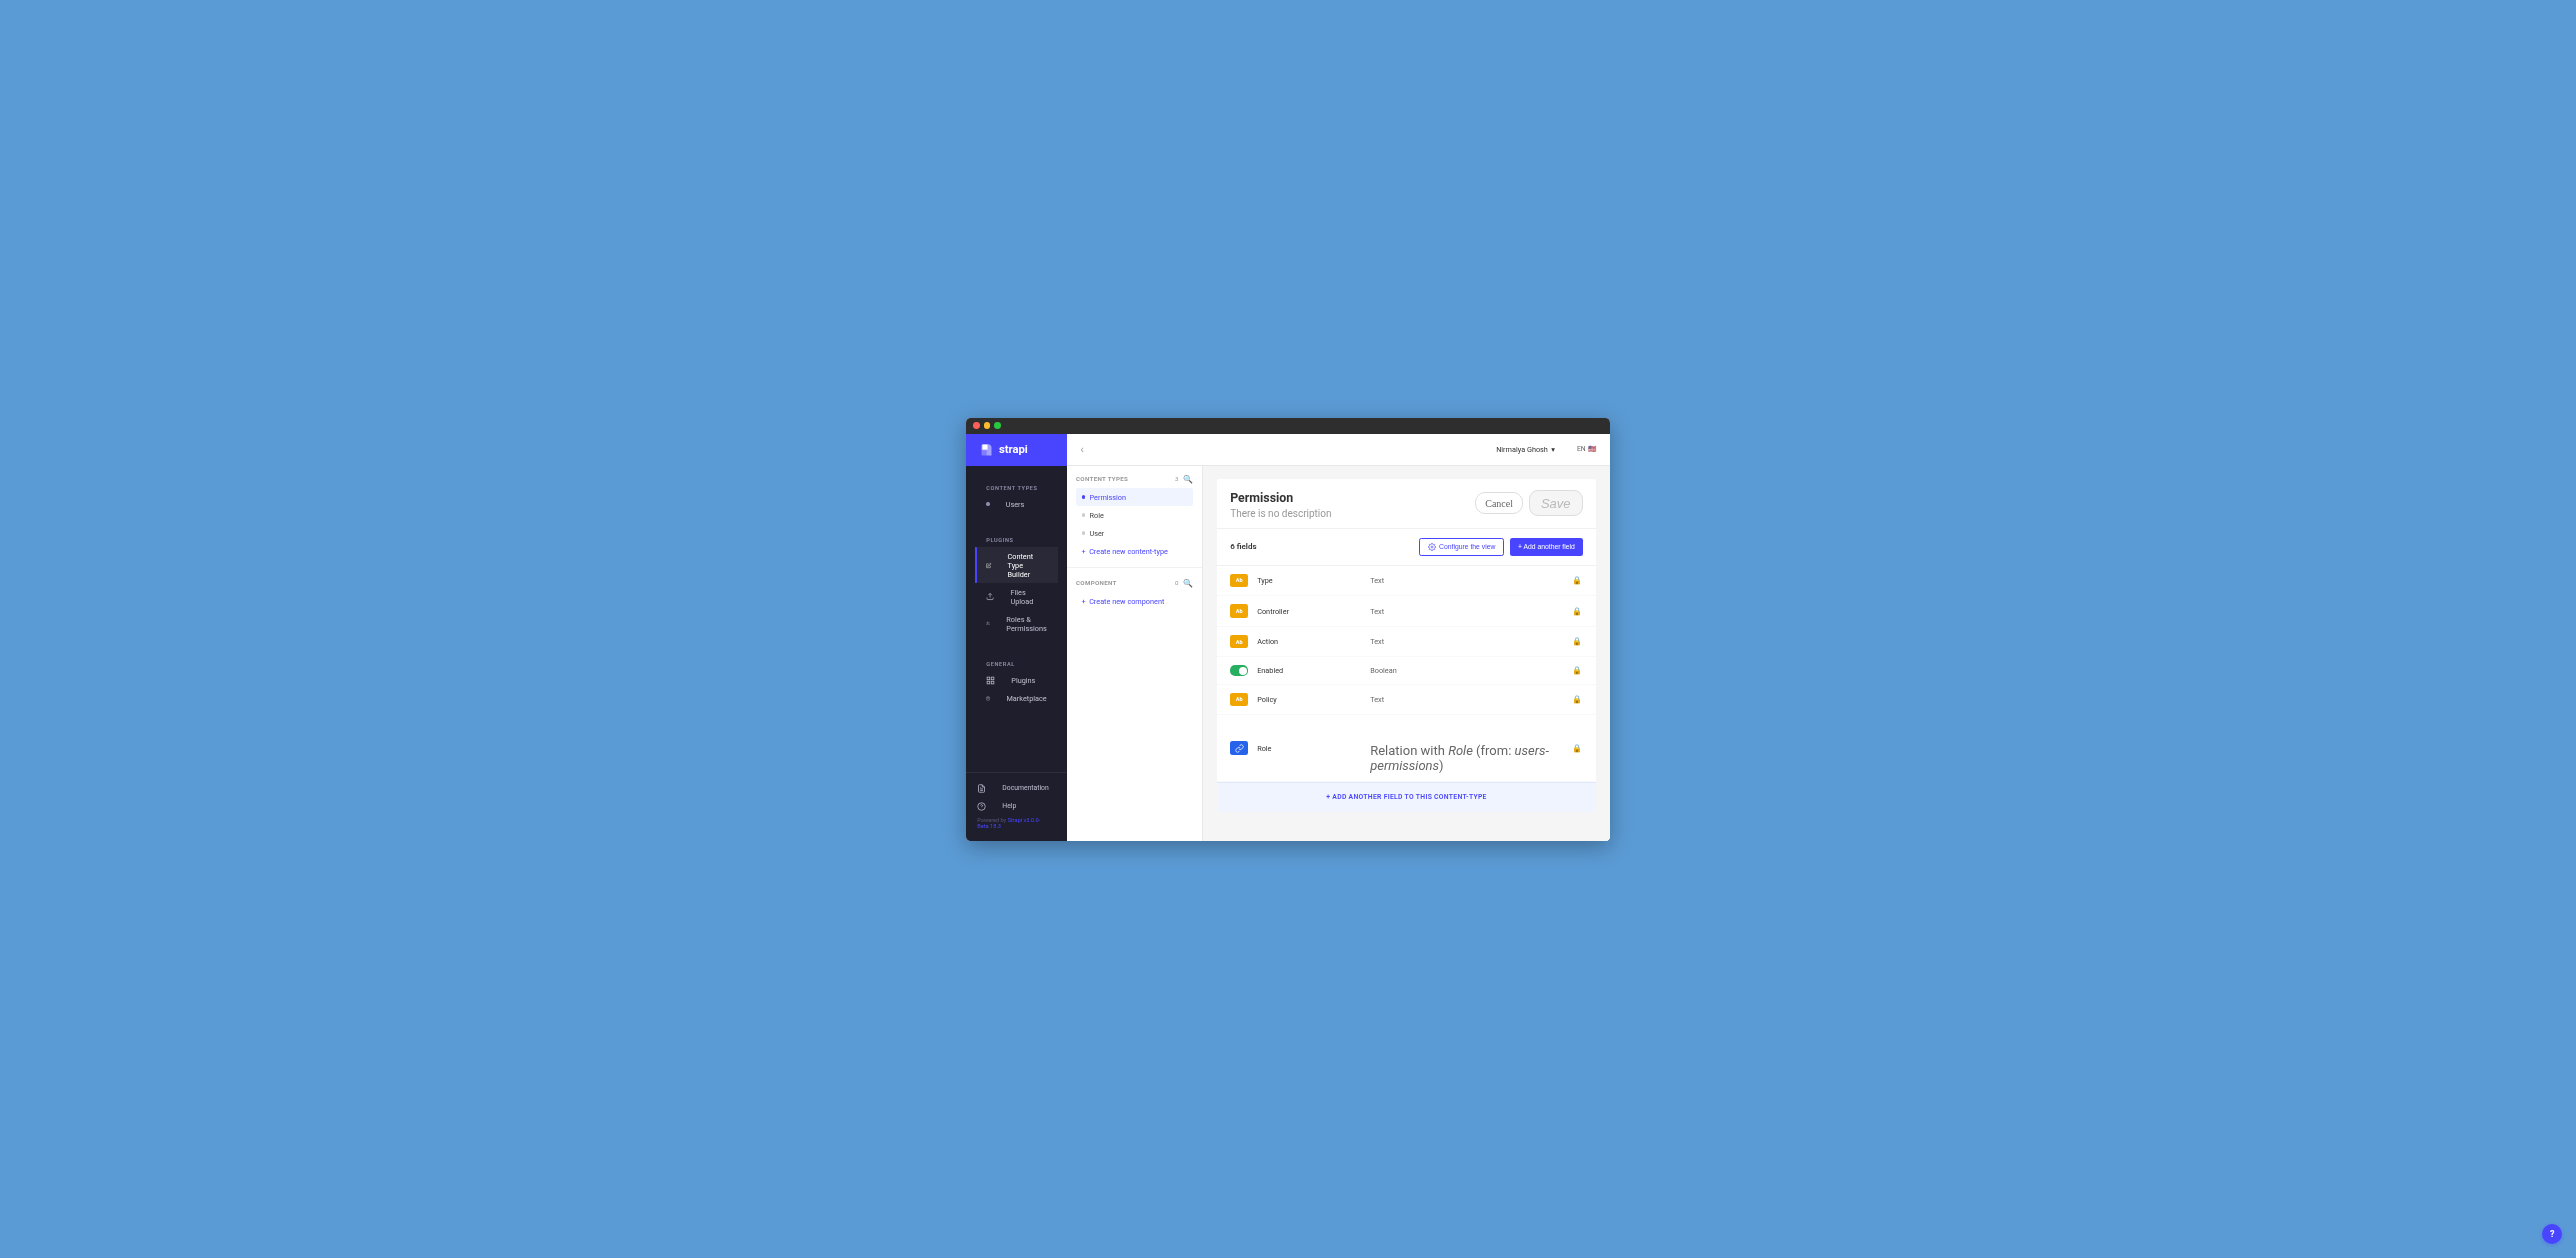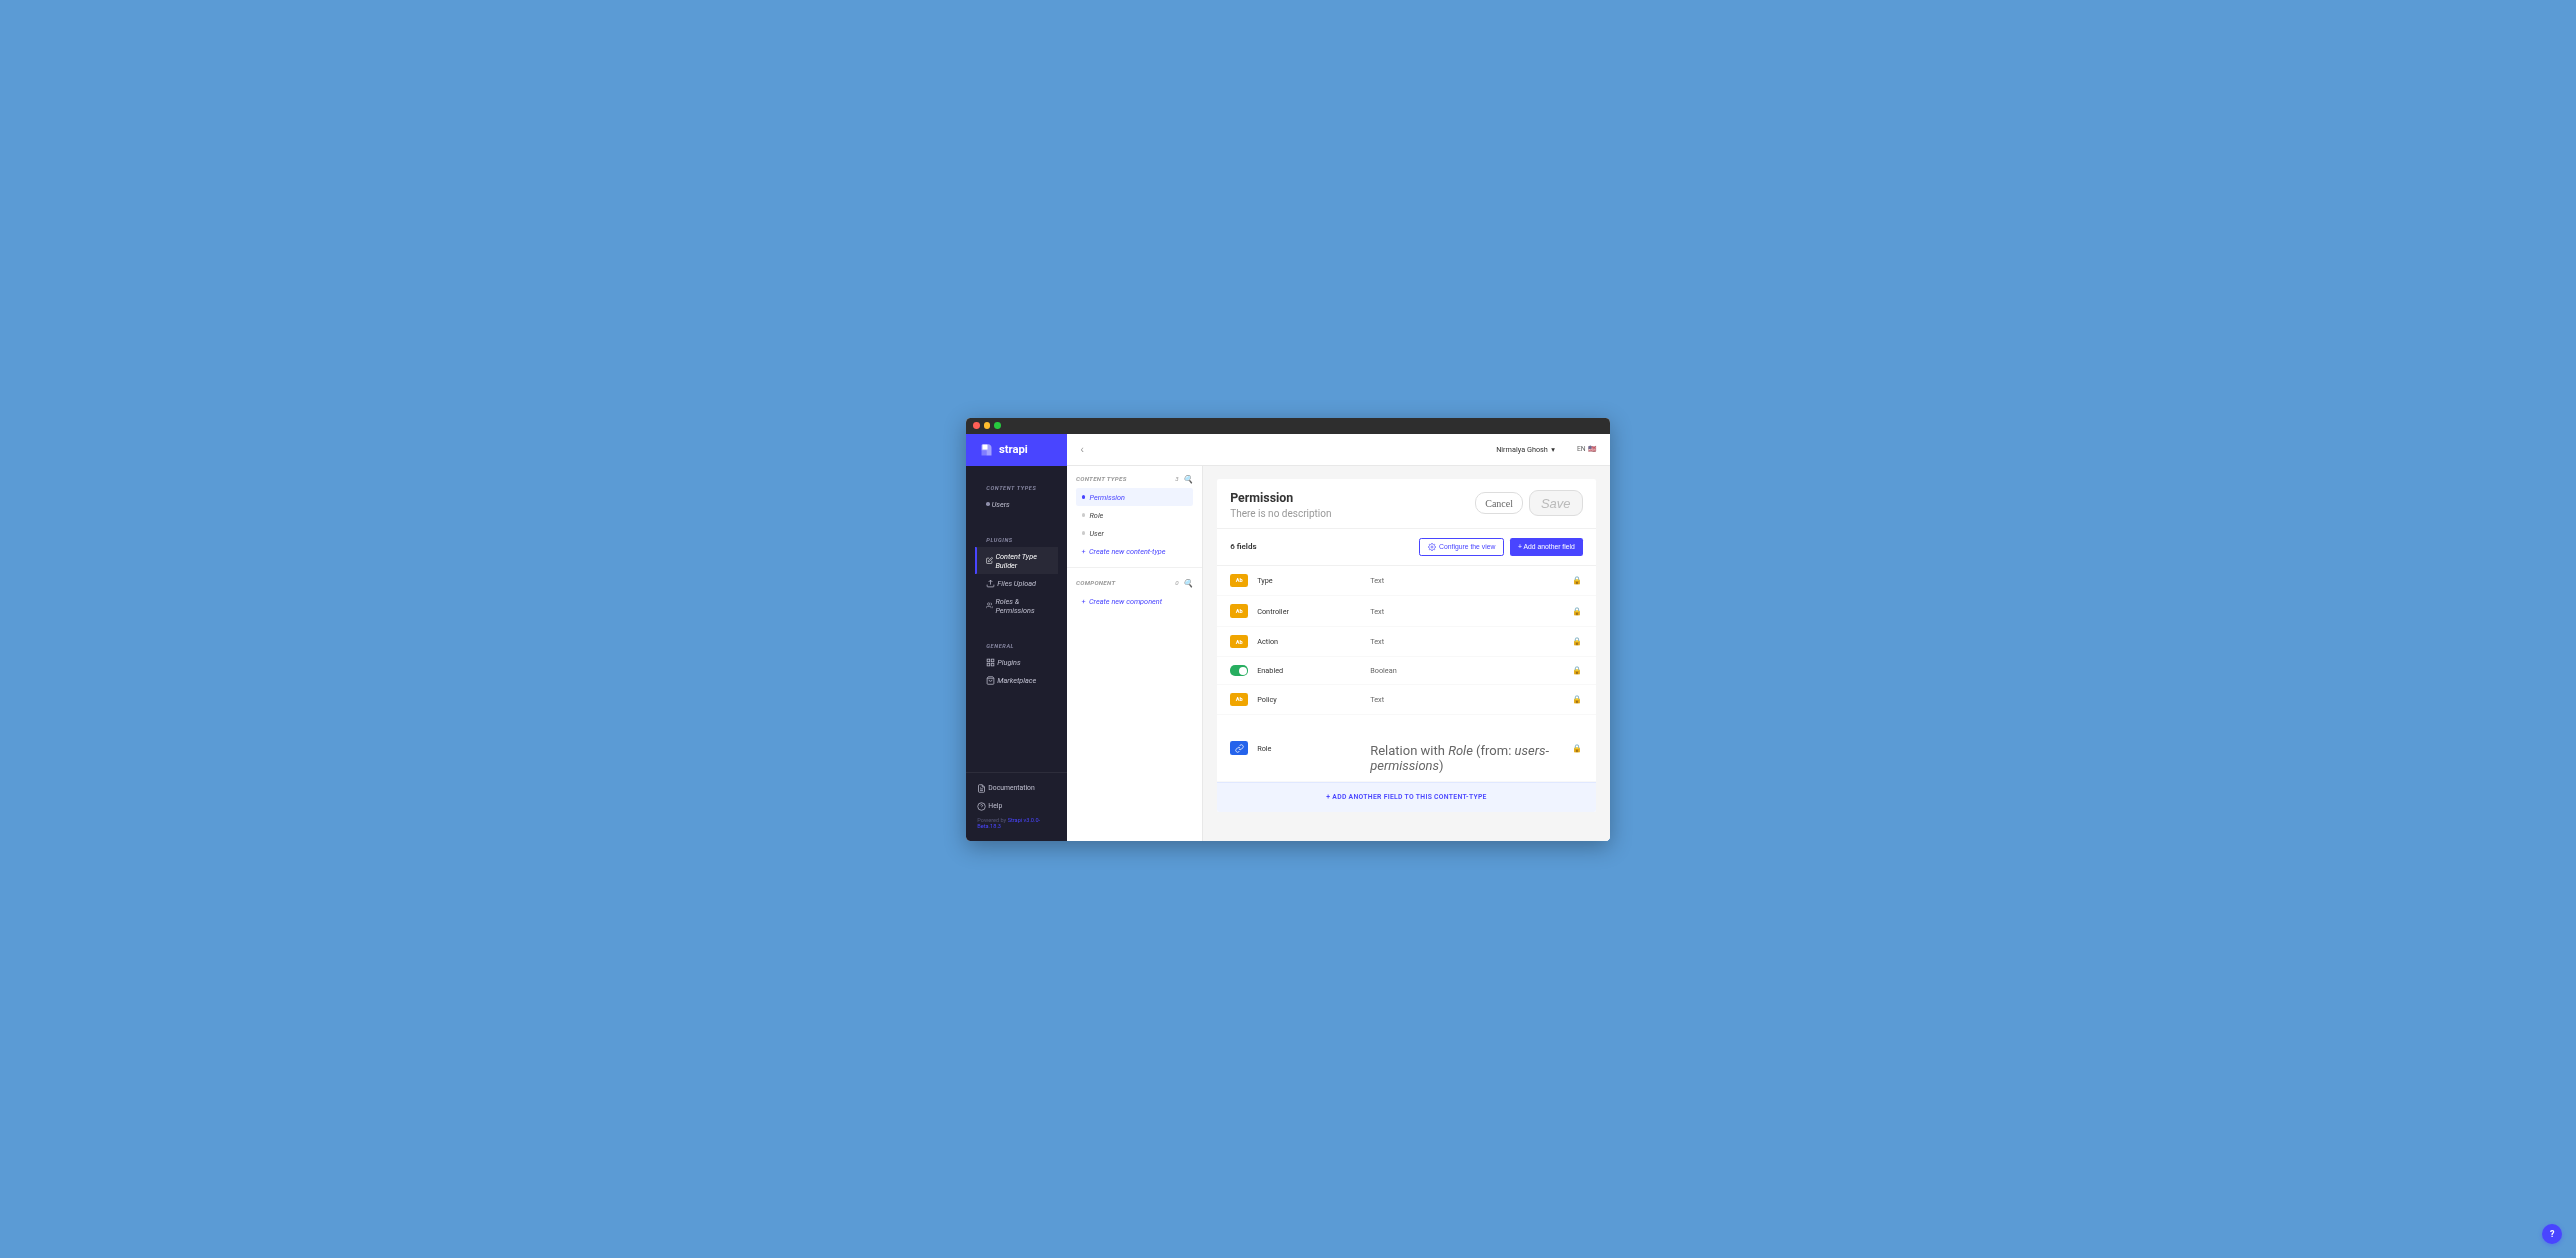--- a/index.html
+++ b/index.html
@@ -70,21 +70,21 @@
       font-size: 5.6px;
       color: #8e8ea9;
       letter-spacing: 0.6px;
       text-transform: uppercase;
       padding: 10.2px 11.3px 4.5px;
       font-weight: 600;
     }
     .sidebar-item {
       display: flex;
       align-items: center;
-      gap: 2px;
+      gap: 16px;
       padding: 4.5px 11.3px;
       font-size: 7.3px;
       color: #c0c0d0;
       cursor: pointer;
       position: relative;
     }
     .sidebar-item.active {
       color: #fff;
       background: rgba(255,255,255,0.05);
     }
@@ -172,21 +172,20 @@
     .left-panel {
       width: 136px;
       background: #fff;
       border-right: 0.6px solid #e8e8e8;
       display: flex;
       flex-direction: column;
       flex-shrink: 0;
     }
     .panel-section {
       padding: 9px 9px 4.5px;
-      font-style: italic;
     }
     .panel-section-header {
       display: flex;
       align-items: center;
       justify-content: space-between;
       margin-bottom: 4.5px;
     }
     .panel-section-title {
       font-size: 6.2px;
       font-weight: 700;

